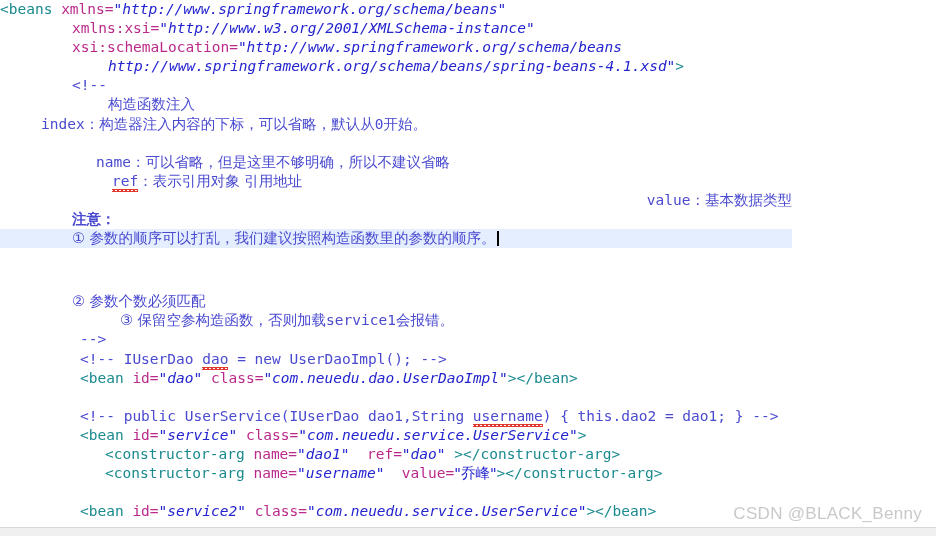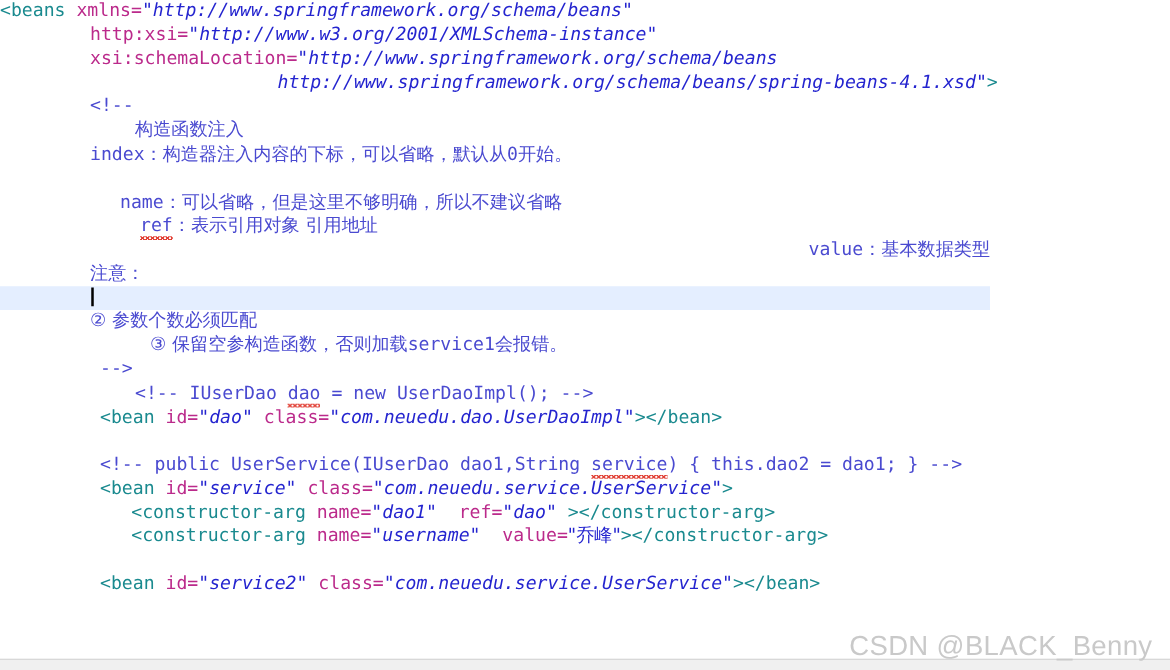--- a/index.html
+++ b/index.html
@@ -98,51 +98,51 @@
     background: #f0f0f0;
     border-top: 1px solid #d8d8d8;
     box-sizing: border-box;
   }
 
   #watermark {
     position: absolute;
     right: 14px;
     top: 504px;
     font-family: "Liberation Sans", "DejaVu Sans", sans-serif;
-    font-size: 22px;
+    font-size: 17px;
     color: #c9c9c9;
     letter-spacing: 0.3px;
     white-space: nowrap;
   }
 </style>
 </head>
 <body>
 
 <div id="editor">
   <div class="code-area">
       <div class="line" style="padding-left: 0px;"><span class="tag">&lt;beans</span><span class="plain"> </span><span class="attr">xmlns=</span><span class="val">"http://www.springframework.org/schema/beans"</span></div>
-      <div class="line" style="padding-left: 72px;"><span class="attr">http:xsi=</span><span class="val">"http://www.w3.org/2001/XMLSchema-instance"</span></div>
+      <div class="line" style="padding-left: 72px;"><span class="attr">xmlns:xsi=</span><span class="val">"http://www.w3.org/2001/XMLSchema-instance"</span></div>
       <div class="line" style="padding-left: 72px;"><span class="attr">xsi:schemaLocation=</span><span class="val">"http://www.springframework.org/schema/beans</span></div>
-      <div class="line" style="padding-left: 222px;"><span class="val">http://www.springframework.org/schema/beans/spring-beans-4.1.xsd"</span><span class="tag">&gt;</span></div>
+      <div class="line" style=" text-align: center;"><span class="val">http://www.springframework.org/schema/beans/spring-beans-4.1.xsd"</span><span class="tag">&gt;</span></div>
       <div class="line" style="padding-left: 72px;"><span class="comment">&lt;!--</span></div>
       <div class="line" style="padding-left: 72px; margin-left: 36px;"><span class="comment cjk">构造函数注入</span></div>
-      <div class="line" style="padding-left: 72px;"><span class="comment">index</span><span class="comment cjk">：构造器注入内容的下标，可以省略，默认从</span><span class="comment">0</span><span class="comment cjk">开始。</span></div>
+      <div class="line" style="padding-left: 41px;"><span class="comment">index</span><span class="comment cjk">：构造器注入内容的下标，可以省略，默认从</span><span class="comment">0</span><span class="comment cjk">开始。</span></div>
       <div class="line" style="padding-left: 72px;">&nbsp;</div>
       <div class="line" style="padding-left: 96px;"><span class="comment">name</span><span class="comment cjk">：可以省略，但是这里不够明确，所以不建议省略</span></div>
       <div class="line" style="padding-left: 112px;"><span class="comment"><span class="squiggle">ref</span></span><span class="comment cjk">：表示引用对象 引用地址</span></div>
       <div class="line" style="padding-left: 72px; text-align: right;"><span class="comment">value</span><span class="comment cjk">：基本数据类型</span></div>
-      <div class="line" style="padding-left: 72px;"><span class="comment cjk">注意：</span></div>
-      <div class="line highlight" style="padding-left: 72px;"><span class="caret"></span></div>
-      <div class="line" style="padding-left: 72px;"><span class="comment cjk">② 参数个数必须匹配</span></div>
+      <div class="line" style="padding-left: 72px; font-weight: bold;"><span class="comment cjk">注意：</span></div>
+      <div class="line highlight" style="padding-left: 72px;"><span class="comment cjk">① 参数的顺序可以打乱，我们建议按照构造函数里的参数的顺序。</span><span class="caret"></span></div>
+      <div class="line" style="padding-left: 72px; margin-top: 44px;"><span class="comment cjk">② 参数个数必须匹配</span></div>
       <div class="line" style="padding-left: 72px; margin-left: 48px;"><span class="comment cjk">③ 保留空参构造函数，否则加载</span><span class="comment">service1</span><span class="comment cjk">会报错。</span></div>
       <div class="line" style="padding-left: 80px;"><span class="comment">--&gt;</span></div>
-      <div class="line" style="padding-left: 108px;"><span class="comment">&lt;!-- IUserDao </span><span class="comment"><span class="squiggle">dao</span></span><span class="comment"> = new UserDaoImpl(); --&gt;</span></div>
+      <div class="line" style="padding-left: 80px;"><span class="comment">&lt;!-- IUserDao </span><span class="comment"><span class="squiggle">dao</span></span><span class="comment"> = new UserDaoImpl(); --&gt;</span></div>
       <div class="line" style="padding-left: 80px;"><span class="tag">&lt;bean</span><span class="plain"> </span><span class="attr">id=</span><span class="val">"dao"</span><span class="plain"> </span><span class="attr">class=</span><span class="val">"com.neuedu.dao.UserDaoImpl"</span><span class="tag">&gt;&lt;/bean&gt;</span></div>
       <div class="line" style="padding-left: 80px;">&nbsp;</div>
-      <div class="line" style="padding-left: 80px;"><span class="comment">&lt;!-- public UserService(IUserDao dao1,String </span><span class="comment"><span class="squiggle">service</span></span><span class="comment">) { this.dao2 = dao1; } --&gt;</span></div>
+      <div class="line" style="padding-left: 80px;"><span class="comment">&lt;!-- public UserService(IUserDao dao1,String </span><span class="comment"><span class="squiggle">username</span></span><span class="comment">) { this.dao2 = dao1; } --&gt;</span></div>
       <div class="line" style="padding-left: 80px;"><span class="tag">&lt;bean</span><span class="plain"> </span><span class="attr">id=</span><span class="val">"service"</span><span class="plain"> </span><span class="attr">class=</span><span class="val">"com.neuedu.service.UserService"</span><span class="tag">&gt;</span></div>
       <div class="line" style="padding-left: 105px;"><span class="tag">&lt;constructor-arg</span><span class="plain"> </span><span class="attr">name=</span><span class="val">"dao1"</span><span class="plain">  </span><span class="attr">ref=</span><span class="val">"dao"</span><span class="plain"> </span><span class="tag">&gt;&lt;/constructor-arg&gt;</span></div>
       <div class="line" style="padding-left: 105px;"><span class="tag">&lt;constructor-arg</span><span class="plain"> </span><span class="attr">name=</span><span class="val">"username"</span><span class="plain">  </span><span class="attr">value=</span><span class="val cjk">"乔峰"</span><span class="tag">&gt;&lt;/constructor-arg&gt;</span></div>
       <div class="line" style="padding-left: 80px;">&nbsp;</div>
       <div class="line" style="padding-left: 80px;"><span class="tag">&lt;bean</span><span class="plain"> </span><span class="attr">id=</span><span class="val">"service2"</span><span class="plain"> </span><span class="attr">class=</span><span class="val">"com.neuedu.service.UserService"</span><span class="tag">&gt;&lt;/bean&gt;</span></div>
       <div class="line" style="padding-left: 0px;">&nbsp;</div>
     </div>
 </div>
 
 <div id="bottom-bar"></div>

